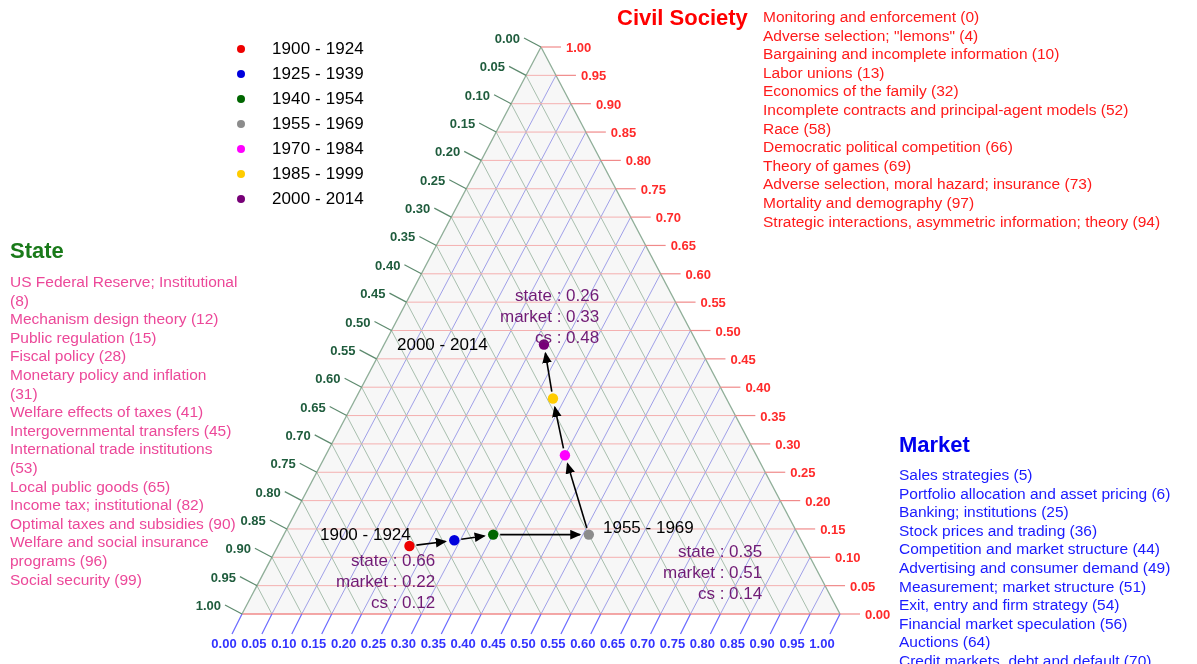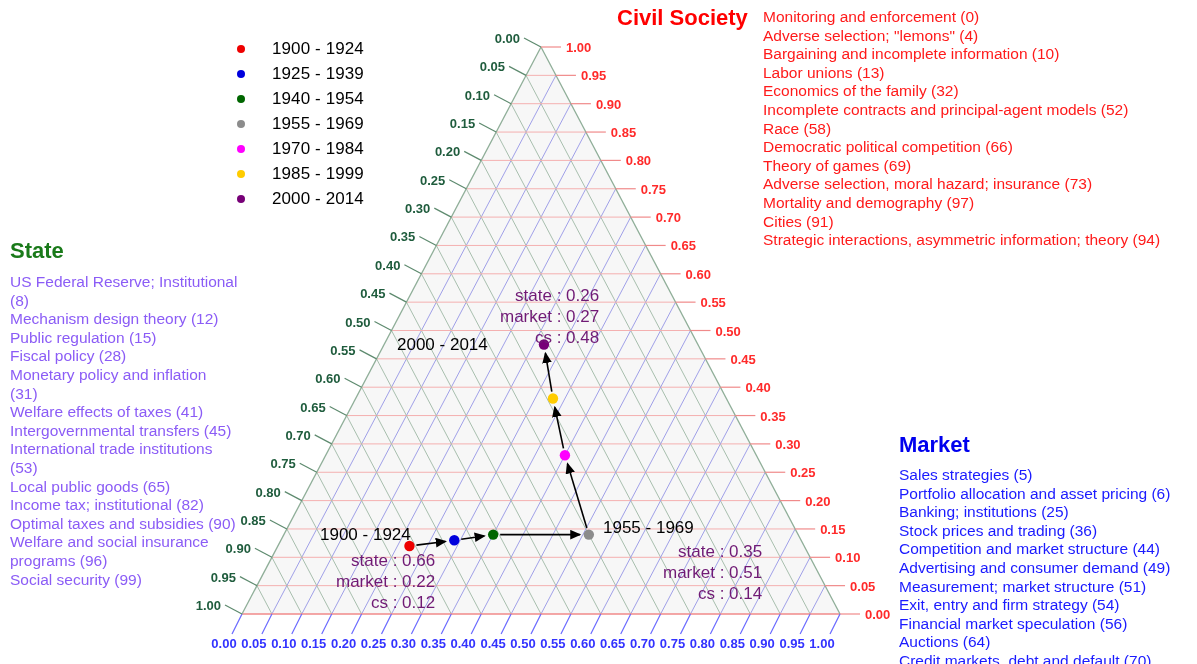--- a/index.html
+++ b/index.html
@@ -45,21 +45,21 @@
     white-space: nowrap;
   }
   .term-list {
     font-size: 15.5px;
     line-height: 18.6px;
   }
   .term-item { white-space: normal; }
 
   #state-block { left: 10px; top: 238px; width: 228px; }
   #state-block .corner-title { color: #1a7a1a; margin-bottom: 9px; }
-  #state-block .term-list { color: #8b5cf6; }
+  #state-block .term-list { color: #ec4899; }
   #cs-title {
     position: absolute;
     left: 617px; top: 5px;
     color: #ff0000;
     font-size: 22px;
     font-weight: bold;
   }
   #cs-list {
     position: absolute;
     left: 763px; top: 8px;
@@ -153,21 +153,20 @@
     <div class="term-item">Adverse selection; "lemons" (4)</div>
     <div class="term-item">Bargaining and incomplete information (10)</div>
     <div class="term-item">Labor unions (13)</div>
     <div class="term-item">Economics of the family (32)</div>
     <div class="term-item">Incomplete contracts and principal-agent models (52)</div>
     <div class="term-item">Race (58)</div>
     <div class="term-item">Democratic political competition (66)</div>
     <div class="term-item">Theory of games (69)</div>
     <div class="term-item">Adverse selection, moral hazard; insurance (73)</div>
     <div class="term-item">Mortality and demography (97)</div>
-    <div class="term-item">Cities (91)</div>
     <div class="term-item">Strategic interactions, asymmetric information; theory (94)</div>
   </div>
 
 <div class="abs" id="market-block">
   <div class="corner-title">Market</div>
   <div class="term-list">
       <div class="term-item">Sales strategies (5)</div>
       <div class="term-item">Portfolio allocation and asset pricing (6)</div>
       <div class="term-item">Banking; institutions (25)</div>
       <div class="term-item">Stock prices and trading (36)</div>
@@ -384,21 +383,21 @@
     <div class="abs tick-label tick-right" style="left: 835.1px; top: 557.3px; transform: translate(0px, -50%);">0.10</div>
     <div class="abs tick-label tick-bot" style="left: 762.2px; top: 643px; transform: translate(-50%, -50%);">0.90</div>
     <div class="abs tick-label tick-left" style="left: 235.95px; top: 576.65px; transform: translate(-100%, -50%);">0.95</div>
     <div class="abs tick-label tick-right" style="left: 850.05px; top: 585.65px; transform: translate(0px, -50%);">0.05</div>
     <div class="abs tick-label tick-bot" style="left: 792.1px; top: 643px; transform: translate(-50%, -50%);">0.95</div>
     <div class="abs tick-label tick-left" style="left: 221px; top: 605px; transform: translate(-100%, -50%);">1.00</div>
     <div class="abs tick-label tick-right" style="left: 865px; top: 614px; transform: translate(0px, -50%);">0.00</div>
     <div class="abs tick-label tick-bot" style="left: 822px; top: 643px; transform: translate(-50%, -50%);">1.00</div>
     <div class="abs pt-annot right-align" style="left: 500px; top: 285px;">
       <div>state : 0.26</div>
-      <div>market : 0.27</div>
+      <div>market : 0.33</div>
       <div>cs : 0.48</div>
     </div>
     <div class="abs period-label" style="left: 397px; top: 335px;">2000 - 2014</div>
     <div class="abs pt-annot right-align" style="left: 336px; top: 550px;">
       <div>state : 0.66</div>
       <div>market : 0.22</div>
       <div>cs : 0.12</div>
     </div>
     <div class="abs period-label" style="left: 320px; top: 525px;">1900 - 1924</div>
     <div class="abs pt-annot right-align" style="left: 663px; top: 541px;">

